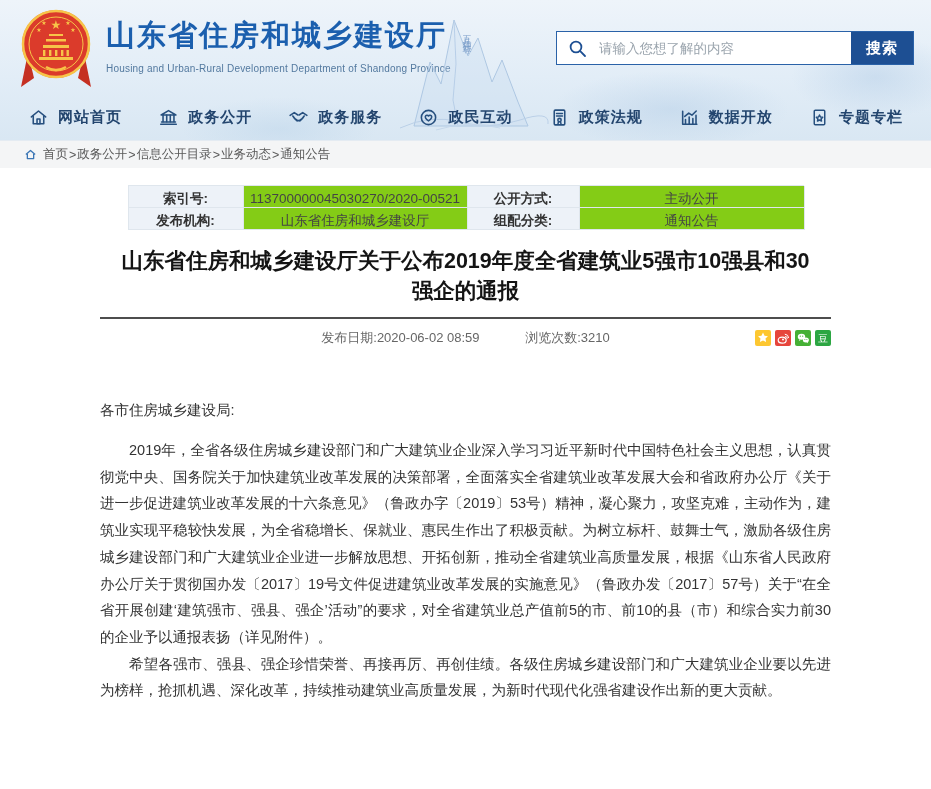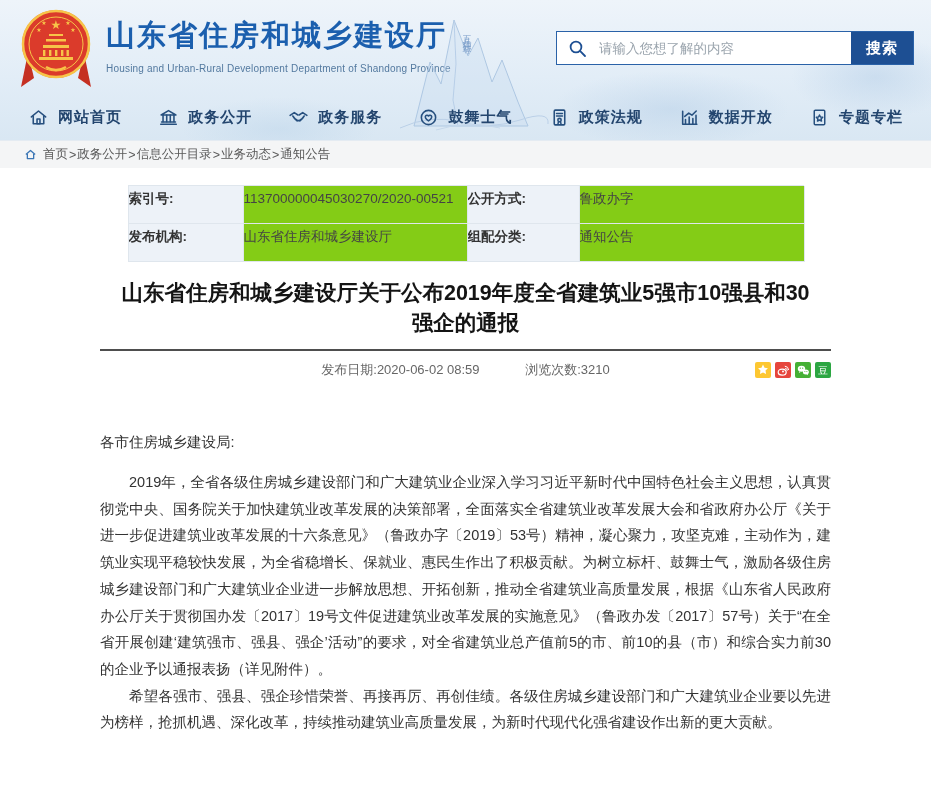--- a/index.html
+++ b/index.html
@@ -45,21 +45,21 @@
   .breadcrumb { height:28px; background:#f4f5f6; border-top:1px solid #e4ebf2;
     display:flex; align-items:center; padding-left:24px; font-size:12.5px; color:#585858; }
   .breadcrumb .bc-home { margin-right:6px; display:flex; align-items:center; }
   .breadcrumb a { color:#585858; text-decoration:none; cursor:pointer; }
   .breadcrumb .sep { color:#585858; margin:0 1px; }
   
   .content { background:#fff; padding-top:17px; }
   .info-table { width:676px; margin:0 auto; display:grid;
     grid-template-columns:115px 224px 112px 225px;
     border-top:1px solid #dfe6ed; border-left:1px solid #dfe6ed; }
-  .info-table > div { height:38px; line-height:25px; font-size:13.5px;
+  .info-table > div { height:22px; line-height:25px; text-align:center; font-size:13.5px;
     border-right:1px solid #dfe6ed; border-bottom:1px solid #dfe6ed;
     overflow:hidden; white-space:nowrap; }
   .it-label { background:#edf2f8; color:#333; font-weight:bold; }
   .it-value { background:#84cc16; color:#444; }
   .title { width:700px; margin:16px auto 0; text-align:center;
     font-size:21.5px; font-weight:bold; color:#141414; line-height:30px; }
   .title-rule { width:731px; margin:11px auto 0; border:none; border-top:2px solid #4e4e4e; }
   .meta { position:relative; width:731px; margin:10px auto 0; height:18px; line-height:18px;
     text-align:center; font-size:13px; color:#666; }
   .meta .views { margin-left:42px; }
@@ -162,21 +162,21 @@
         </span>
         <span class="nav-label">政务服务</span>
       </a>
       <a class="nav-item">
         <span>
           <svg width="21" height="21" viewBox="0 0 20 20" fill="none" stroke="#27507f" stroke-width="1.5" stroke-linejoin="round" stroke-linecap="round">
             <circle cx="10" cy="10" r="6.8"></circle>
             <path d="M10 13.2 c-2.8-1.9-3.6-3.6-2.7-4.8 .6-.9 2-.8 2.7.2 .7-1 2.1-1.1 2.7-.2 .9 1.2 .1 2.9-2.7 4.8z"></path>
           </svg>
         </span>
-        <span class="nav-label">鼓舞士气</span>
+        <span class="nav-label">政民互动</span>
       </a>
       <a class="nav-item">
         <span>
           <svg width="21" height="21" viewBox="0 0 20 20" fill="none" stroke="#27507f" stroke-width="1.5" stroke-linejoin="round" stroke-linecap="round">
             <rect x="5" y="3" width="10" height="14" rx="1"></rect>
               <path d="M7.2 6.2 h5.6 M7.2 8.6 h5.6"></path>
             <circle cx="10" cy="12.4" r="1.6"></circle>
               <path d="M9.2 13.8 l-.6 1.8 M10.8 13.8 l.6 1.8"></path>
           </svg>
         </span>
@@ -221,21 +221,21 @@
     <span class="sep">&gt;</span>
     <a>通知公告</a>
   </div>
 
   <main class="content">
 
     <div class="info-table">
       <div class="it-label">索引号:</div>
       <div class="it-value">113700000045030270/2020-00521</div>
       <div class="it-label">公开方式:</div>
-      <div class="it-value">鲁政办字</div>
+      <div class="it-value">主动公开</div>
       <div class="it-label">发布机构:</div>
       <div class="it-value">山东省住房和城乡建设厅</div>
       <div class="it-label">组配分类:</div>
       <div class="it-value">通知公告</div>
     </div>
 
     <h1 class="title">山东省住房和城乡建设厅关于公布2019年度全省建筑业5强市10强县和30强企的通报</h1>
     <hr class="title-rule">
 
     <div class="meta">

